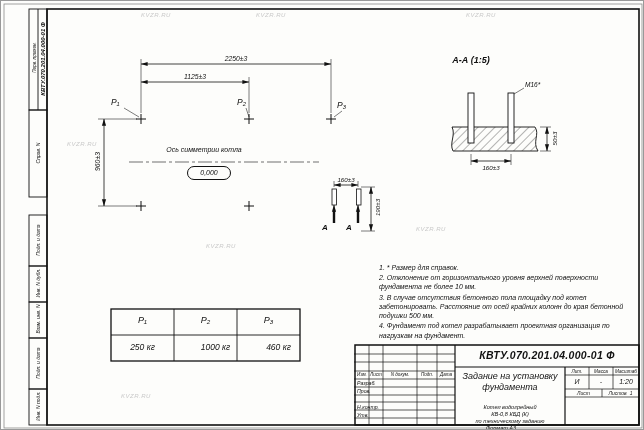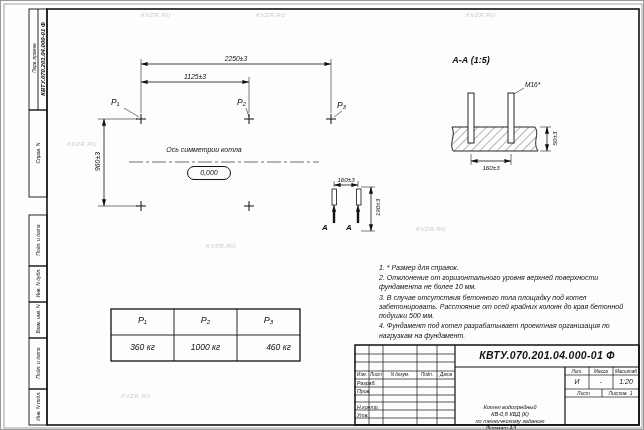--- a/index.html
+++ b/index.html
@@ -201,39 +201,40 @@
   <div style="position:absolute;left:378px;top:262px;width:254px">
     <p class="note">1. * Размер для справок.</p>
     <p class="note">2. Отклонение от горизонтального уровня верхней поверхности фундамента не более 10 мм.</p>
     <p class="note">3. В случае отсутствия бетонного пола площадку под котел забетонировать. Расстояние от осей крайних колонн до края бетонной подушки 500 мм.</p>
     <p class="note">4. Фундамент под котел разрабатывает проектная организация по нагрузкам на фундамент.</p>
   </div>
 
   <div class="txt ctr" style="left:110px;top:314px;width:63px;font-size:9px">P₁</div>
   <div class="txt ctr" style="left:173px;top:314px;width:63px;font-size:9px">P₂</div>
   <div class="txt ctr" style="left:236px;top:314px;width:63px;font-size:9px">P₃</div>
-  <div class="txt ctr" style="left:110px;top:341px;width:63px;font-size:8.5px">360 кг</div>
-  <div class="txt ctr" style="left:173px;top:341px;width:63px;font-size:8.5px">1000 кг</div>
+  <div class="txt ctr" style="left:110px;top:341px;width:63px;font-size:8.5px">250 кг</div>
+  <div class="txt ctr" style="left:183px;top:341px;width:63px;font-size:8.5px">1000 кг</div>
   <div class="txt ctr" style="left:236px;top:341px;width:83px;font-size:8.5px">460 кг</div>
 
   <div class="txt ctr" style="left:458px;top:348px;width:176px;font-size:10.5px;font-weight:bold;letter-spacing:.3px">КВТУ.070.201.04.000-01 Ф</div>
 
   <div class="tb-cellrow" style="left:354px;top:370.5px;width:100px">
     <span style="width:14px">Изм.</span>
     <span style="width:14px">Лист</span>
     <span style="width:34px">N докум.</span>
     <span style="width:20px">Подп.</span>
     <span style="width:18px">Дата</span>
   </div>
 
   <div class="txt" style="left:356px;top:379px;font-size:5.2px">Разраб.</div>
   <div class="txt" style="left:356px;top:387px;font-size:5.2px">Пров.</div>
   <div class="txt" style="left:356px;top:402.5px;font-size:5.2px">Н.контр.</div>
   <div class="txt" style="left:356px;top:410.5px;font-size:5.2px">Утв.</div>
 
+  <div class="txt ctr" style="left:458px;top:370px;width:102px;font-size:9px;line-height:1.22;white-space:normal">Задание на установку фундамента</div>
   <div style="position:absolute;left:458px;top:403px;width:102px;text-align:center;font-style:italic;font-size:5.6px;line-height:1.25;color:#111">
     <span style="display:block">Котел водогрейный</span>
     <span style="display:block">КВ-0,8 КБД (К)</span>
     <span style="display:block">по техническому заданию</span>
   </div>
 
   <div class="txt ctr" style="left:564px;top:367.5px;width:24px;font-size:4.7px">Лит.</div>
   <div class="txt ctr" style="left:588px;top:367.5px;width:24px;font-size:4.7px">Масса</div>
   <div class="txt ctr" style="left:612px;top:367.5px;width:26px;font-size:4.7px">Масштаб</div>
   <div class="txt ctr" style="left:564px;top:376.5px;width:24px;font-size:7px">И</div>

